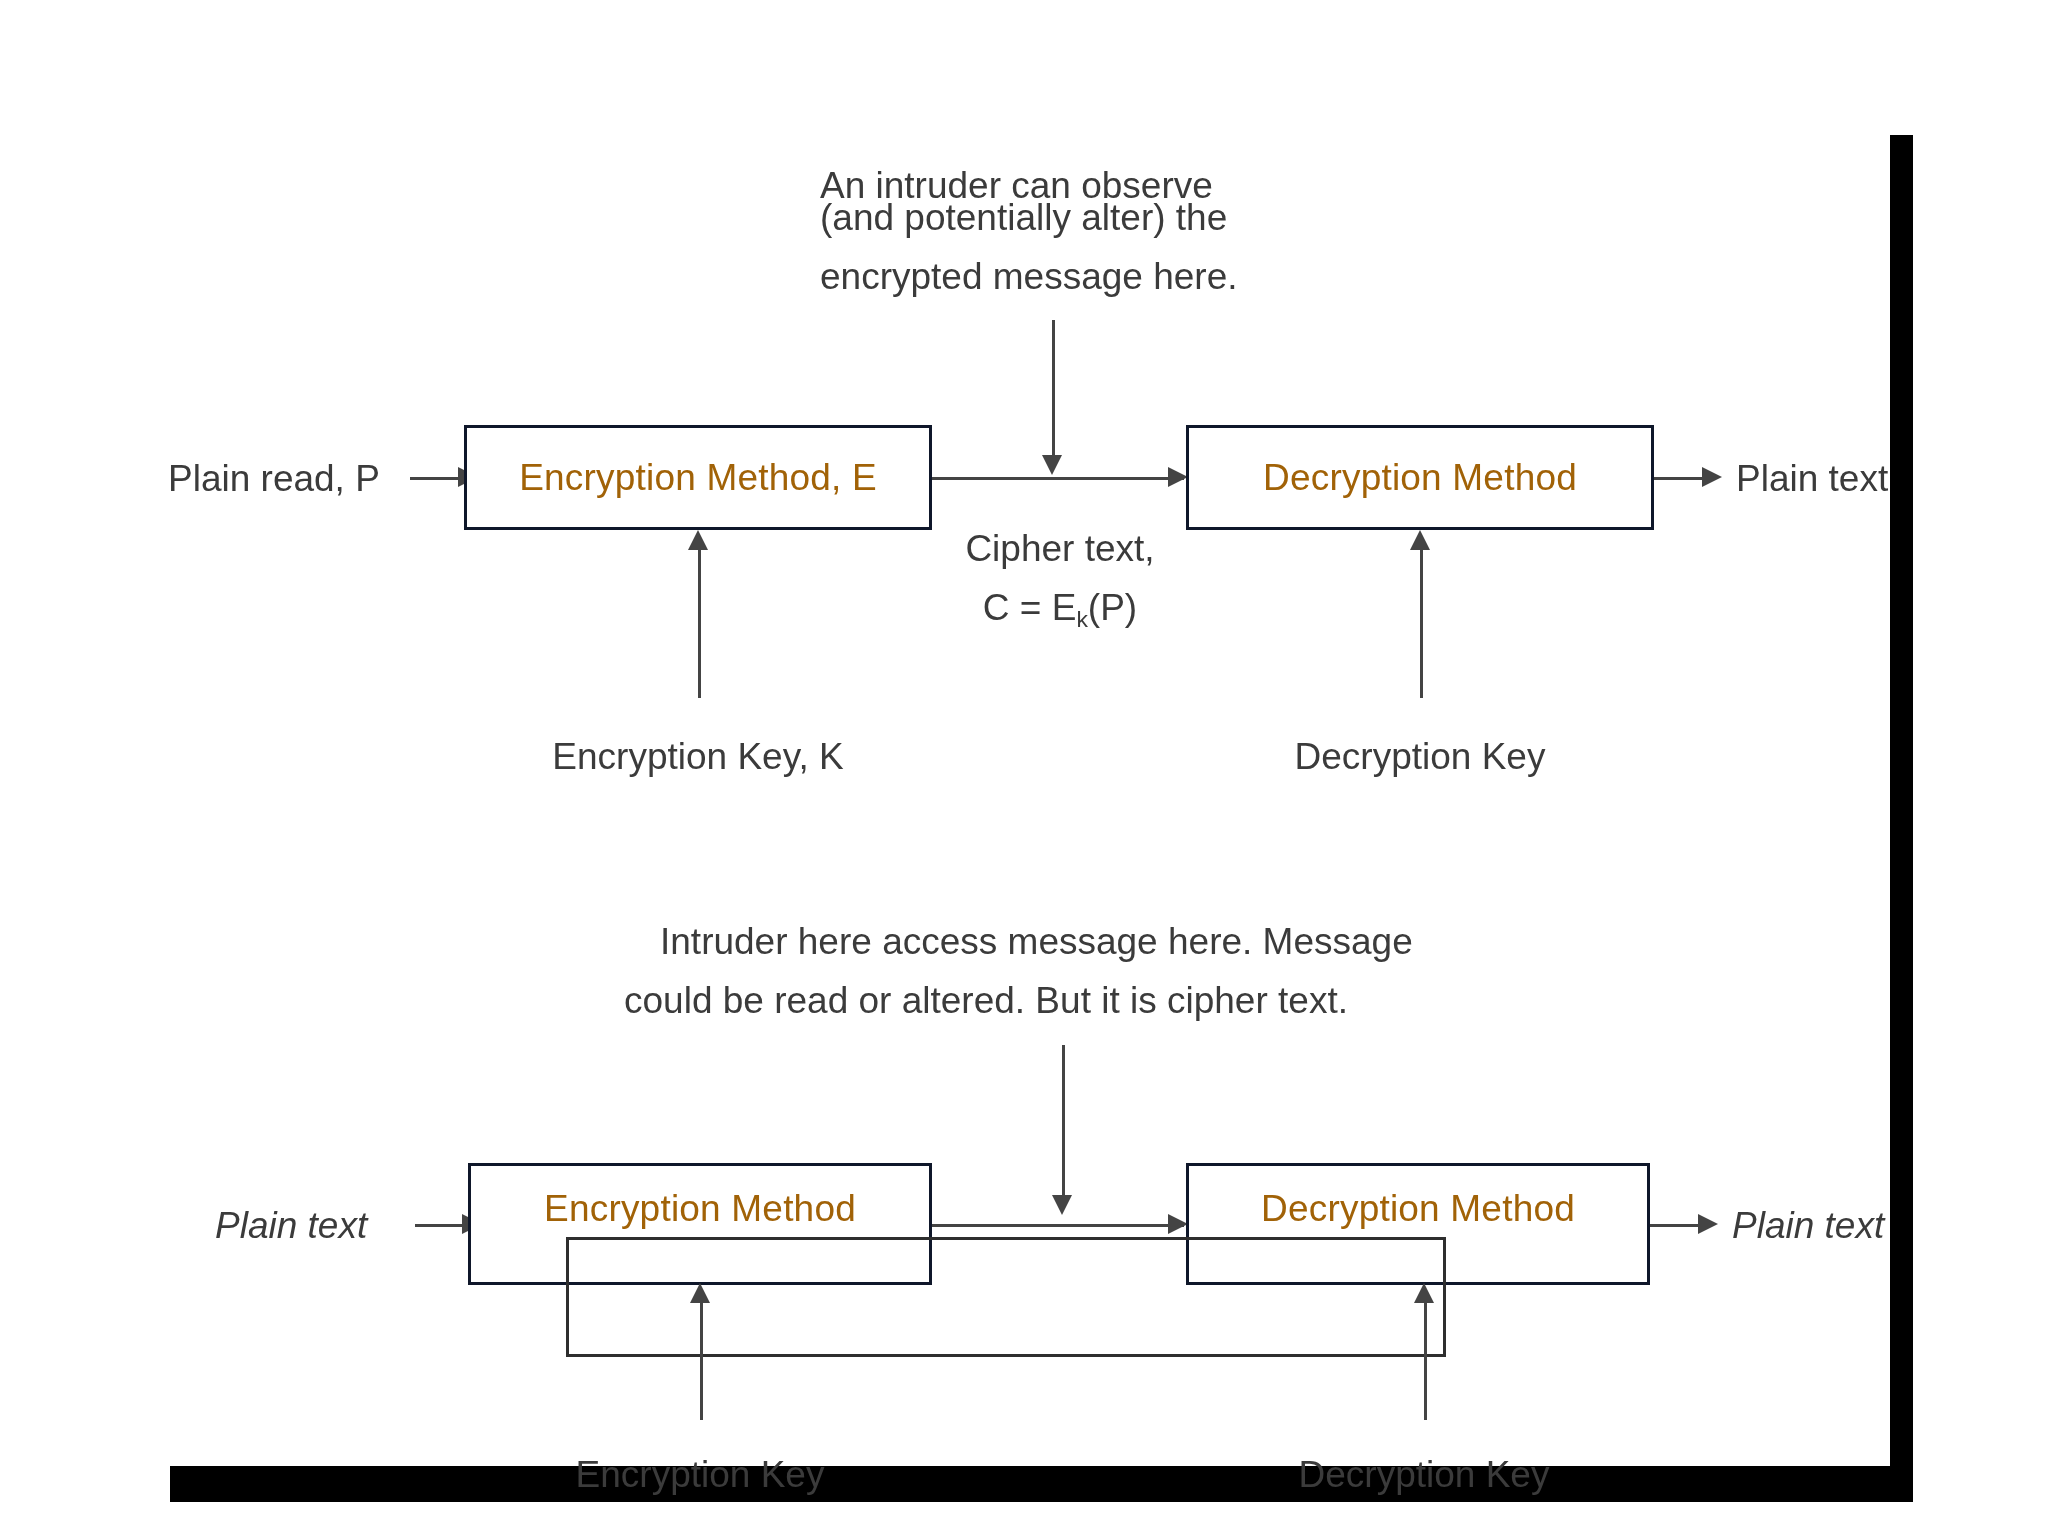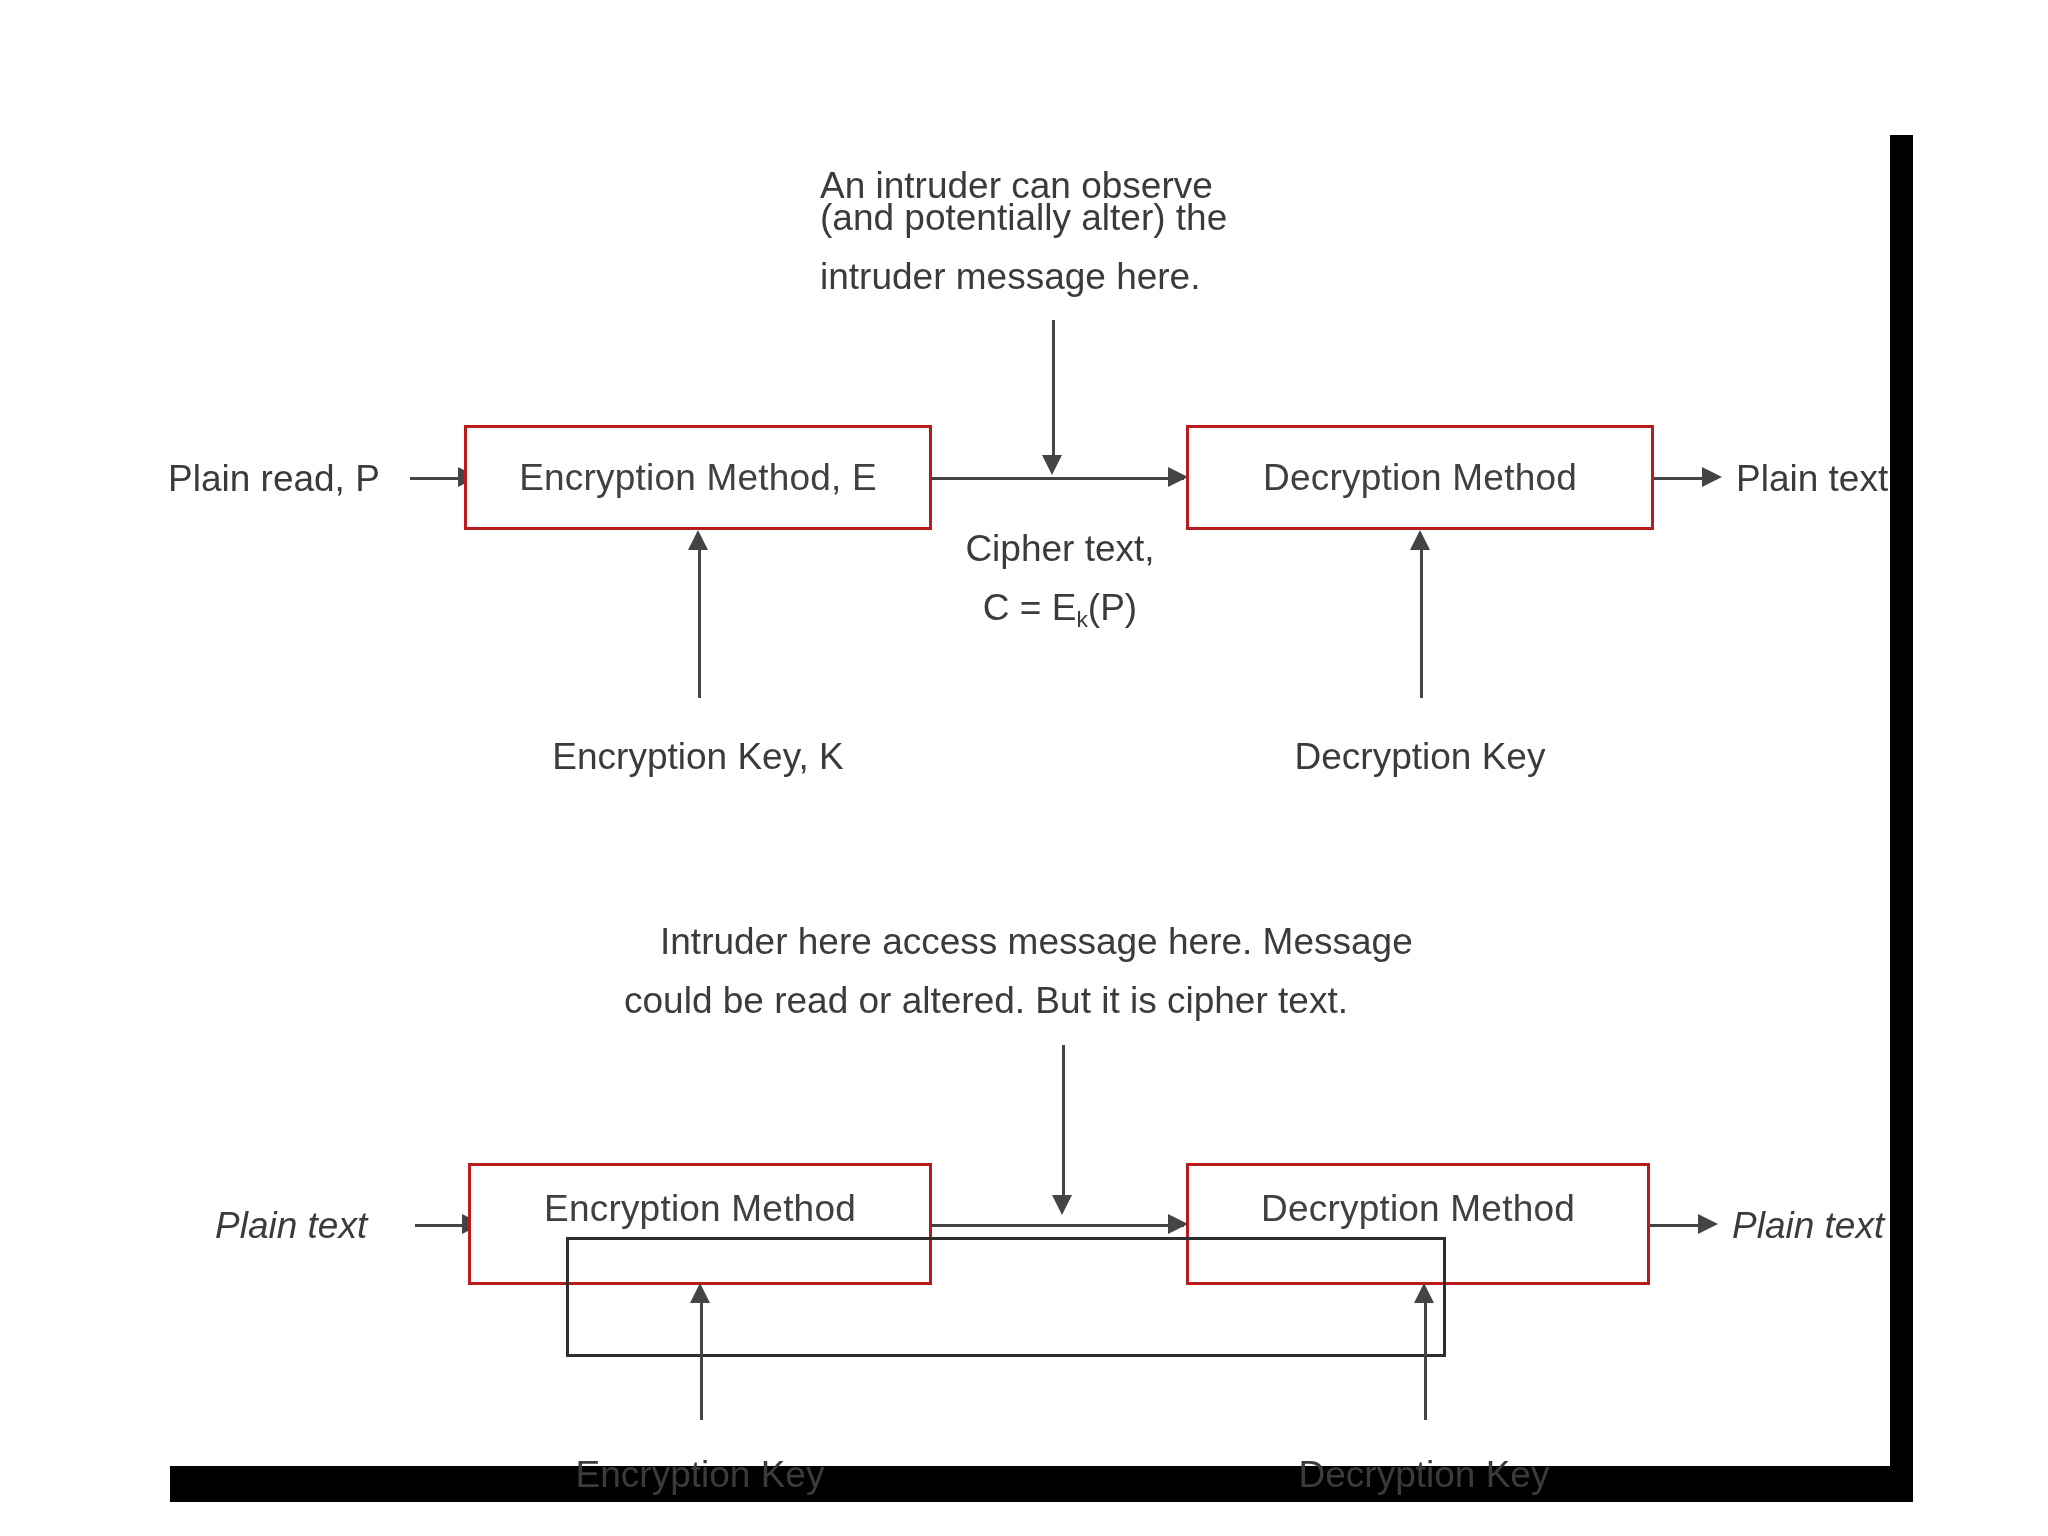--- a/index.html
+++ b/index.html
@@ -33,28 +33,28 @@
     left: 170px;
     top: 1466px;
     width: 1743px;
     height: 36px;
   }
 
   
   .box {
     position: absolute;
     box-sizing: border-box;
-    border: 3px solid #b91c1c;
+    border: 3px solid #0f172a;
     background: #ffffff;
     display: flex;
     align-items: center;
     justify-content: center;
     font-size: 37px;
     letter-spacing: 0.2px;
-    color: #404040;
+    color: #a16207;
     white-space: nowrap;
   }
   .label {
     position: absolute;
     font-size: 37px;
     white-space: nowrap;
     color: #3b3b3b;
     line-height: 1.32;
   }
   .label.italic { font-style: italic; }
@@ -106,21 +106,21 @@
 
 <div id="page">
 
   <div class="edge-bar" id="right-edge-bar"></div>
   <div class="edge-bar" id="bottom-edge-bar"></div>
 
   <div>
 
     <div class="label" style="left:820px; top:135px;margin-top:27px;">An intruder can observe</div>
     <div class="label" style="left:820px; top:194px;">(and potentially alter) the</div>
-    <div class="label" style="left:820px; top:253px;">intruder message here.</div>
+    <div class="label" style="left:820px; top:253px;">encrypted message here.</div>
 
     <div class="vline" style="left:1052px; top:320px; height:140px;"></div>
     <div class="arrow-d" style="left:1042px; top:455px;"></div>
 
     <div class="label" style="left:168px; top:455px;">Plain read, P</div>
     <div class="hline" style="left:410px; top:477px; width:52px;"></div>
     <div class="arrow-r" style="left:458px; top:467px;"></div>
 
     <div class="box" style="left:464px; top:425px; width:468px; height:105px;">Encryption Method, E</div>
 

